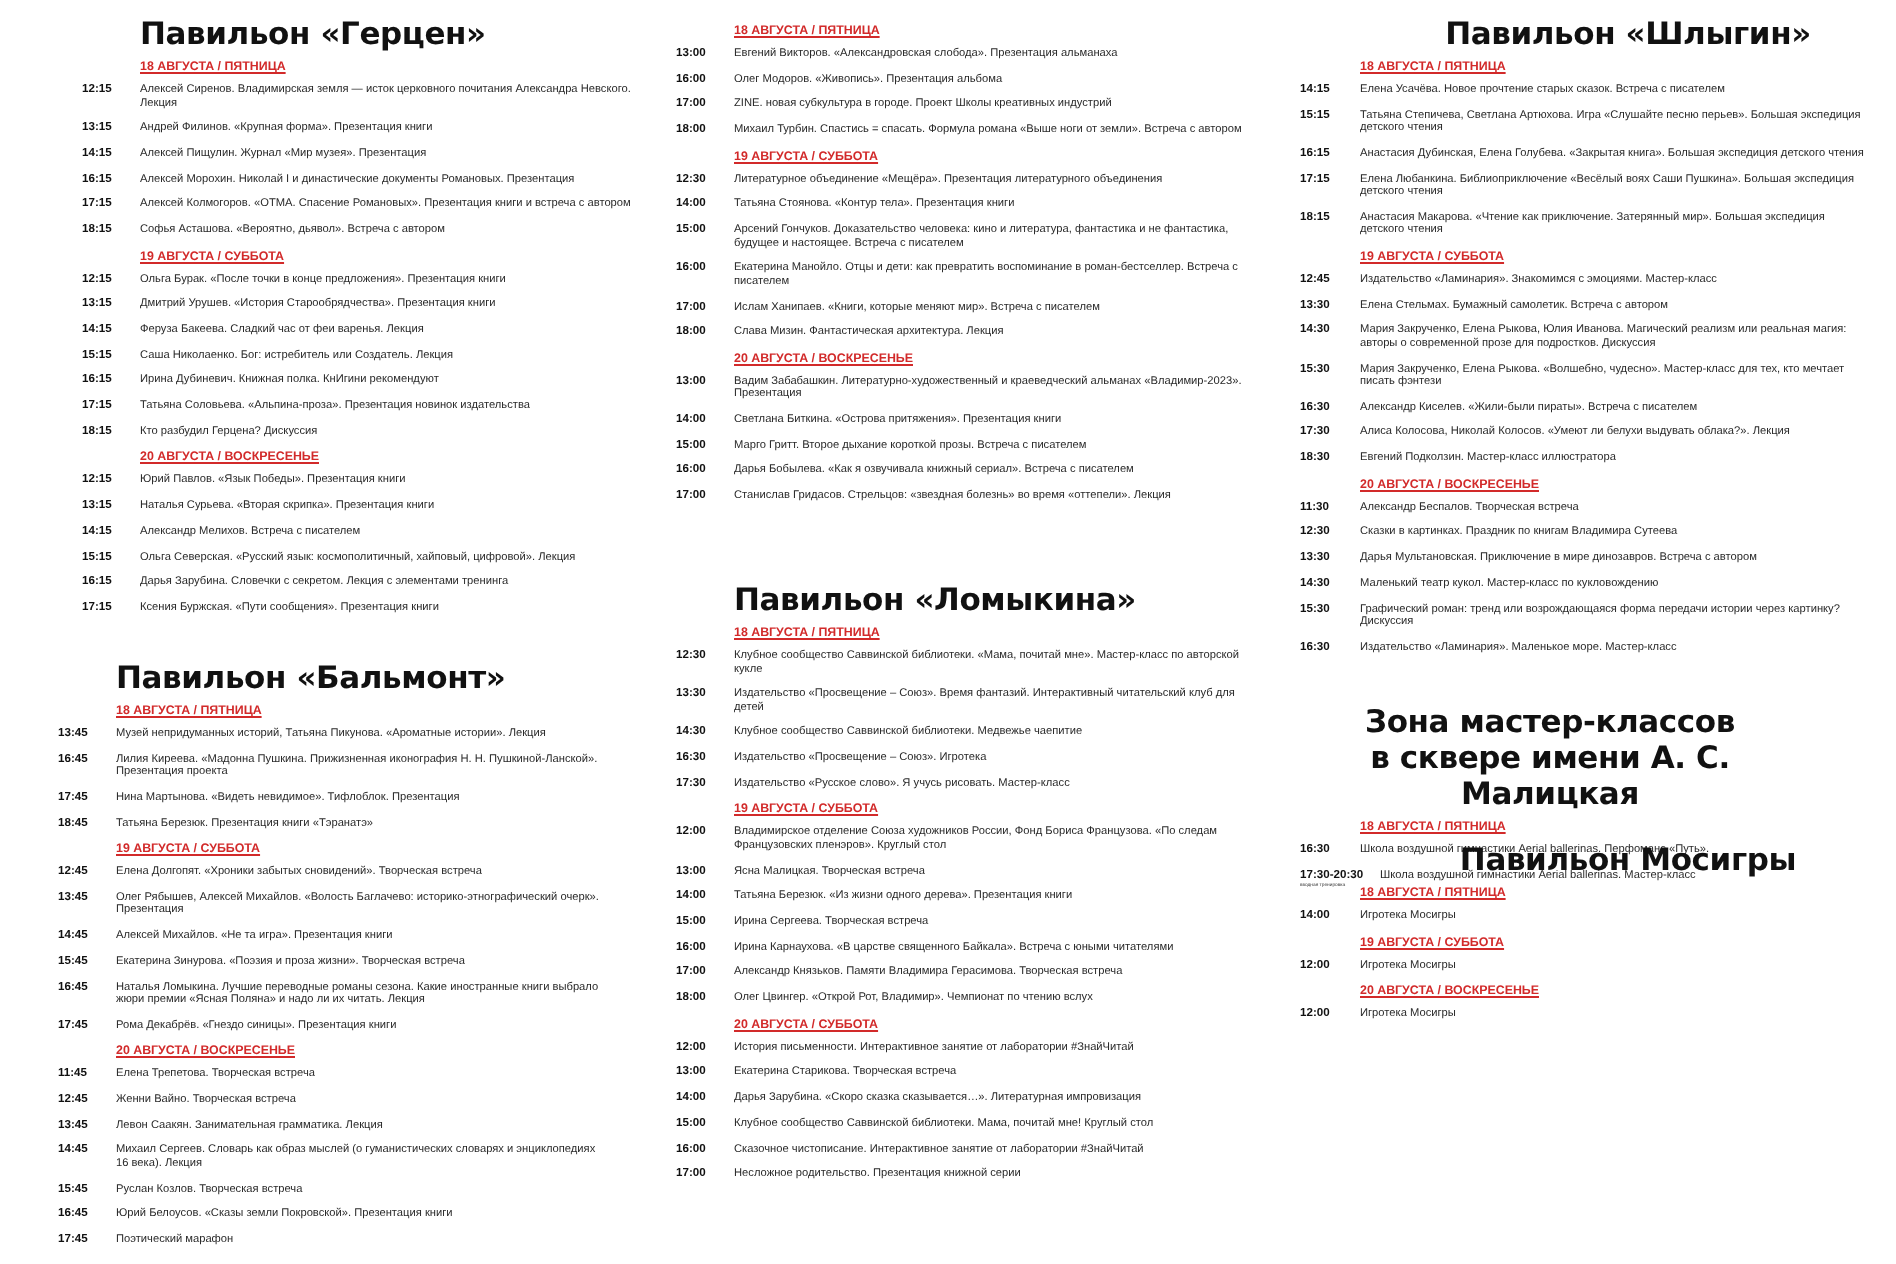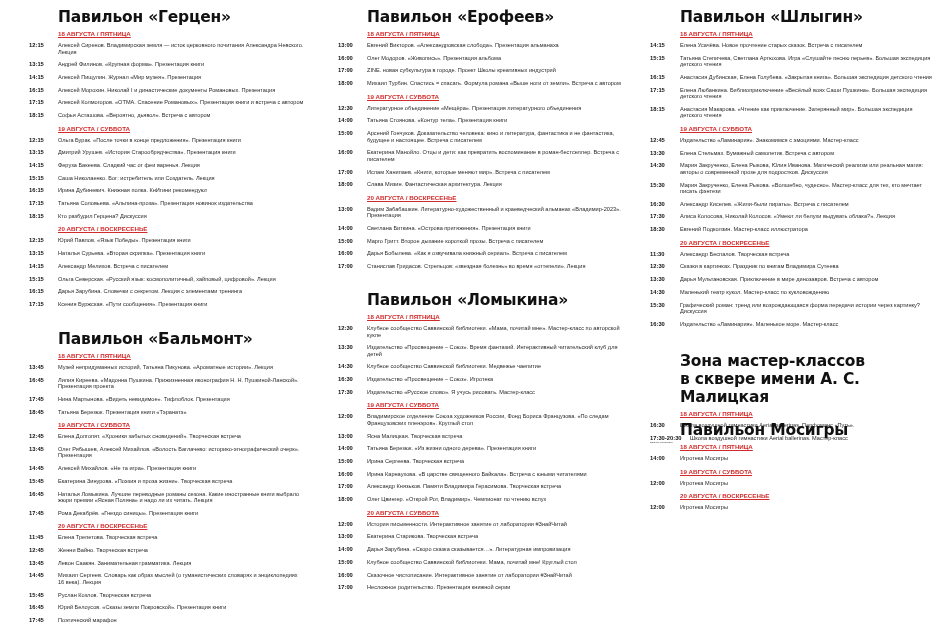--- a/index.html
+++ b/index.html
@@ -5,40 +5,40 @@
   html, body { margin: 0; padding: 0; background: #ffffff; }
   body { width: 948px; height: 632px; overflow: hidden; position: relative; font-family: "Liberation Sans", sans-serif; color: #1a1a1a; }
   .col { position: absolute; top: 0; }
   .col-1 { left: 0; width: 320px; }
   .col-2 { left: 318px; width: 320px; }
   .col-3 { left: 630px; width: 318px; }
   .section { margin: 0; }
   .section h2 { margin: 0; font-family: "DejaVu Sans", sans-serif; font-weight: bold; font-size: 15.5px; letter-spacing: -0.2px; line-height: 18px; color: #111; }
   .col-1 .section h2 { padding-left: 58px; }
   .col-2 .section h2 { padding-left: 49px; }
-  .col-3 .section h2 { padding-left: 50px; }
+  .col-3 .section h2 { padding-left: 50px; text-align: center; }
   .day { font-size: 6.2px; font-weight: bold; color: #d22a2a; text-decoration: underline; text-transform: uppercase; margin: 4px 0 4px 0; line-height: 8px; }
   .col-1 .day { padding-left: 58px; }
   .col-2 .day { padding-left: 49px; }
   .col-3 .day { padding-left: 50px; }
   .row { display: flex; align-items: flex-start; font-size: 5.6px; line-height: 6.5px; margin-bottom: 6.2px; }
   .time { font-weight: bold; flex: 0 0 auto; color: #111; font-size: 5.8px; }
   .col-1 .time { width: 29px; padding-left: 29px; }
   .col-2 .time { width: 29px; padding-left: 20px; }
   .col-3 .time { width: 30px; padding-left: 20px; }
   .desc { flex: 1 1 auto; padding-right: 16px; color: #2a2a2a; }
   .time-wide { width: 40px !important; }
   .subnote { display: block; font-size: 2.4px; line-height: 3px; font-weight: normal; color: #333; }
 </style>
 </head>
 <body>
 
 <div id="page">
     <div class="col col-1">
-      <div class="section" style="position: absolute; top: 8px; left: 0px; width: 100%;">
+      <div class="section" style="position: absolute; top: 8px; left: 12px; width: 100%;">
         <h2>Павильон «Герцен»</h2>
         <div class="day">18 АВГУСТА / ПЯТНИЦА</div>
         <div class="row">
           <span class="time"><span>12:15</span></span>
           <span class="desc">Алексей Сиренов. Владимирская земля — исток церковного почитания Александра Невского. Лекция</span>
         </div>
         <div class="row">
           <span class="time"><span>13:15</span></span>
           <span class="desc">Андрей Филинов. «Крупная форма». Презентация книги</span>
         </div>
@@ -183,21 +183,20 @@
           <span class="desc">Юрий Белоусов. «Сказы земли Покровской». Презентация книги</span>
         </div>
         <div class="row">
           <span class="time"><span>17:45</span></span>
           <span class="desc">Поэтический марафон</span>
         </div>
       </div>
     </div>
     <div class="col col-2">
       <div class="section" style="position: absolute; top: 8px; left: 0px; width: 100%;">
-        <h2>Павильон «Ерофеев»</h2>
         <div class="day">18 АВГУСТА / ПЯТНИЦА</div>
         <div class="row">
           <span class="time"><span>13:00</span></span>
           <span class="desc">Евгений Викторов. «Александровская слобода». Презентация альманаха</span>
         </div>
         <div class="row">
           <span class="time"><span>16:00</span></span>
           <span class="desc">Олег Модоров. «Живопись». Презентация альбома</span>
         </div>
         <div class="row">

